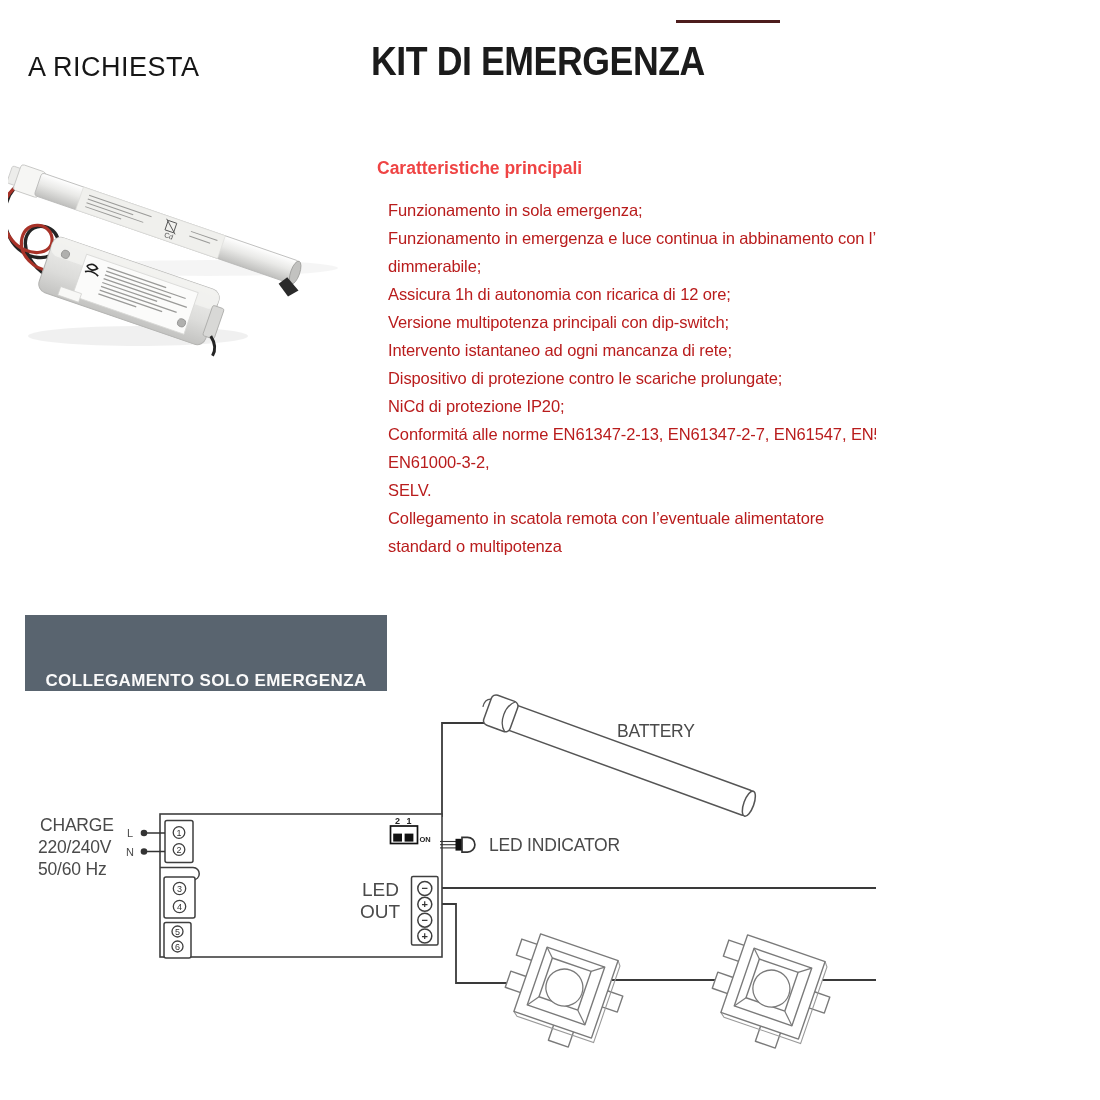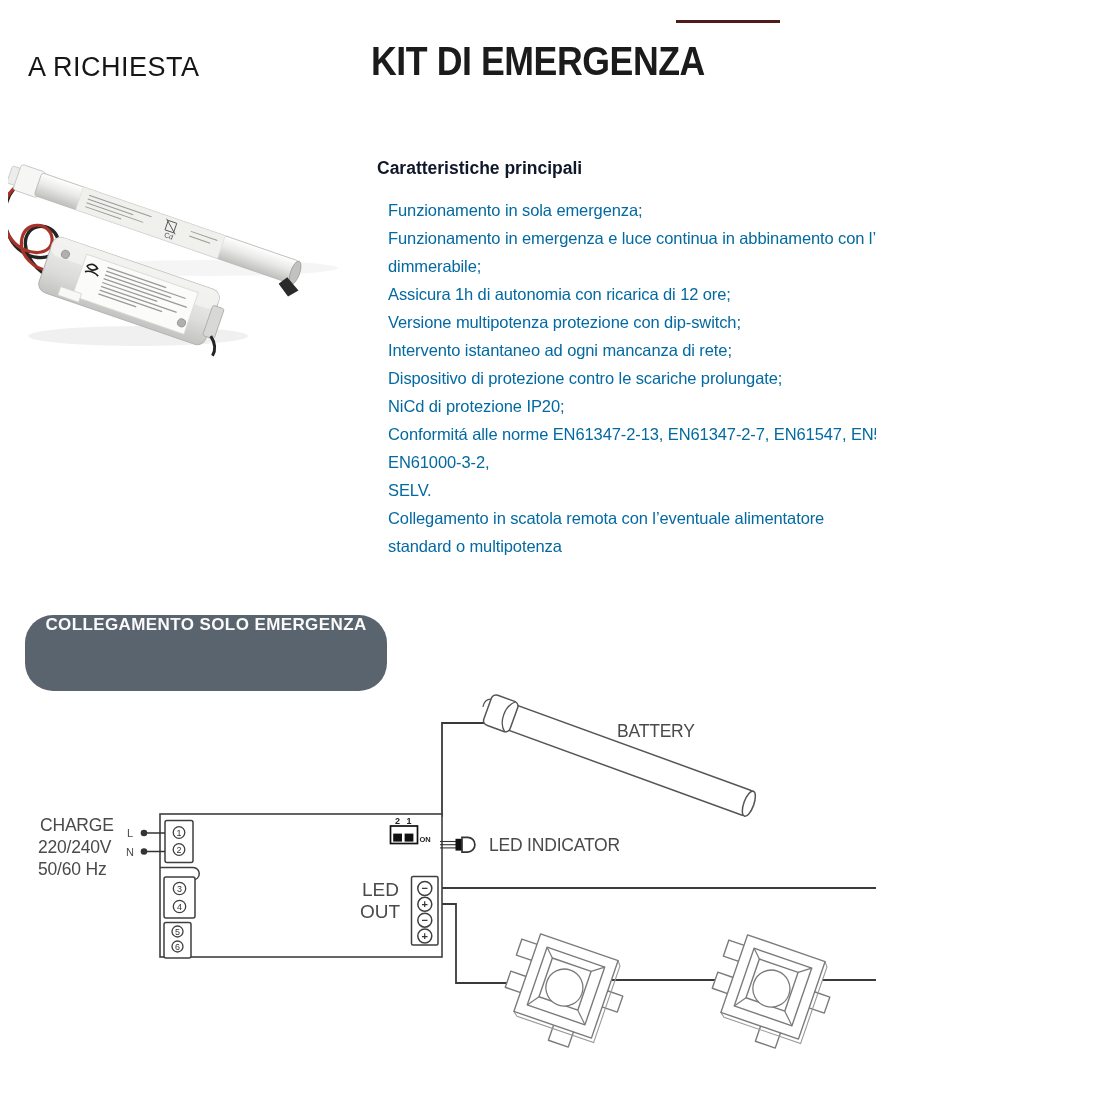--- a/index.html
+++ b/index.html
@@ -4,25 +4,25 @@
 <style>
   html,body{margin:0;padding:0;background:#fff;}
   .page{position:relative;width:876px;height:1100px;background:#fff;overflow:hidden;
         font-family:"Liberation Sans",sans-serif;}
   .accent-line{position:absolute;left:676px;top:20px;width:104px;height:3px;background:#4d1d1d;}
   .request-label{position:absolute;left:28px;top:52px;font-size:27px;color:#161616;
         letter-spacing:.5px;font-weight:400;}
   .page-title{position:absolute;left:371px;top:38px;font-size:41px;font-weight:700;color:#1b1b1b;
         letter-spacing:-.5px;transform:scaleX(.87);transform-origin:left top;white-space:nowrap;}
   .photo{position:absolute;left:8px;top:158px;width:330px;height:210px;}
-  .features-heading{position:absolute;left:377px;top:158px;font-size:17.5px;font-weight:700;color:#0f172a;}
+  .features-heading{position:absolute;left:377px;top:158px;font-size:17.5px;font-weight:700;color:#ef4444;}
   .features-list{position:absolute;left:388px;top:196px;width:712px;}
-  .feature-item{font-size:16.5px;color:#0369a1;line-height:28px;white-space:pre-line;letter-spacing:-.1px;}
+  .feature-item{font-size:16.5px;color:#b91c1c;line-height:28px;white-space:pre-line;letter-spacing:-.1px;}
   .banner{position:absolute;left:25px;top:615px;width:362px;height:76px;background:#59646f;
-        display:flex;align-items:flex-start;justify-content:center;border-radius:28px;}
+        display:flex;align-items:flex-end;justify-content:center;}
   .banner span{color:#fafafa;font-size:17px;font-weight:700;letter-spacing:.4px;}
   .diagram{position:absolute;left:0;top:690px;width:1100px;height:410px;}
   
   .dlab{font-family:"Liberation Sans",sans-serif;font-size:17.5px;fill:#4a4a4a;letter-spacing:-.2px;}
   .dlab-big{font-family:"Liberation Sans",sans-serif;font-size:19px;fill:#4a4a4a;}
   .dlab-sm{font-family:"Liberation Sans",sans-serif;font-size:11px;fill:#4a4a4a;}
   .tnum{font-family:"Liberation Sans",sans-serif;font-size:9px;fill:#333;text-anchor:middle;}
   .tsign{font-family:"Liberation Sans",sans-serif;font-size:11px;font-weight:700;fill:#333;text-anchor:middle;}
   .dipnum{font-family:"Liberation Sans",sans-serif;font-size:9px;font-weight:700;fill:#222;text-anchor:middle;}
   .dipon{font-family:"Liberation Sans",sans-serif;font-size:7.5px;font-weight:700;fill:#222;}
@@ -104,21 +104,21 @@
       <path d="M92 16 q10 8 8 18" fill="none" stroke="#242424" stroke-width="3"></path>
     </g>
   </svg>
 
   <div class="features-heading">Caratteristiche principali</div>
   <div class="features-list">
     <div class="feature-item">Funzionamento in sola emergenza;</div>
     <div class="feature-item">Funzionamento in emergenza e luce continua in abbinamento con l’alimentatore standard o
 dimmerabile;</div>
     <div class="feature-item">Assicura 1h di autonomia con ricarica di 12 ore;</div>
-    <div class="feature-item">Versione multipotenza protezione con dip-switch;</div>
+    <div class="feature-item">Versione multipotenza principali con dip-switch;</div>
     <div class="feature-item">Intervento istantaneo ad ogni mancanza di rete;</div>
     <div class="feature-item">Dispositivo di protezione contro le scariche prolungate;</div>
     <div class="feature-item">NiCd di protezione IP20;</div>
     <div class="feature-item">Conformitá alle norme EN61347-2-13, EN61347-2-7, EN61547, EN55015, EN60598-2-22, EN61000-3-2,
 SELV.</div>
     <div class="feature-item">Collegamento in scatola remota con l’eventuale alimentatore
 standard o multipotenza</div>
   </div>
 
   <div class="banner">

